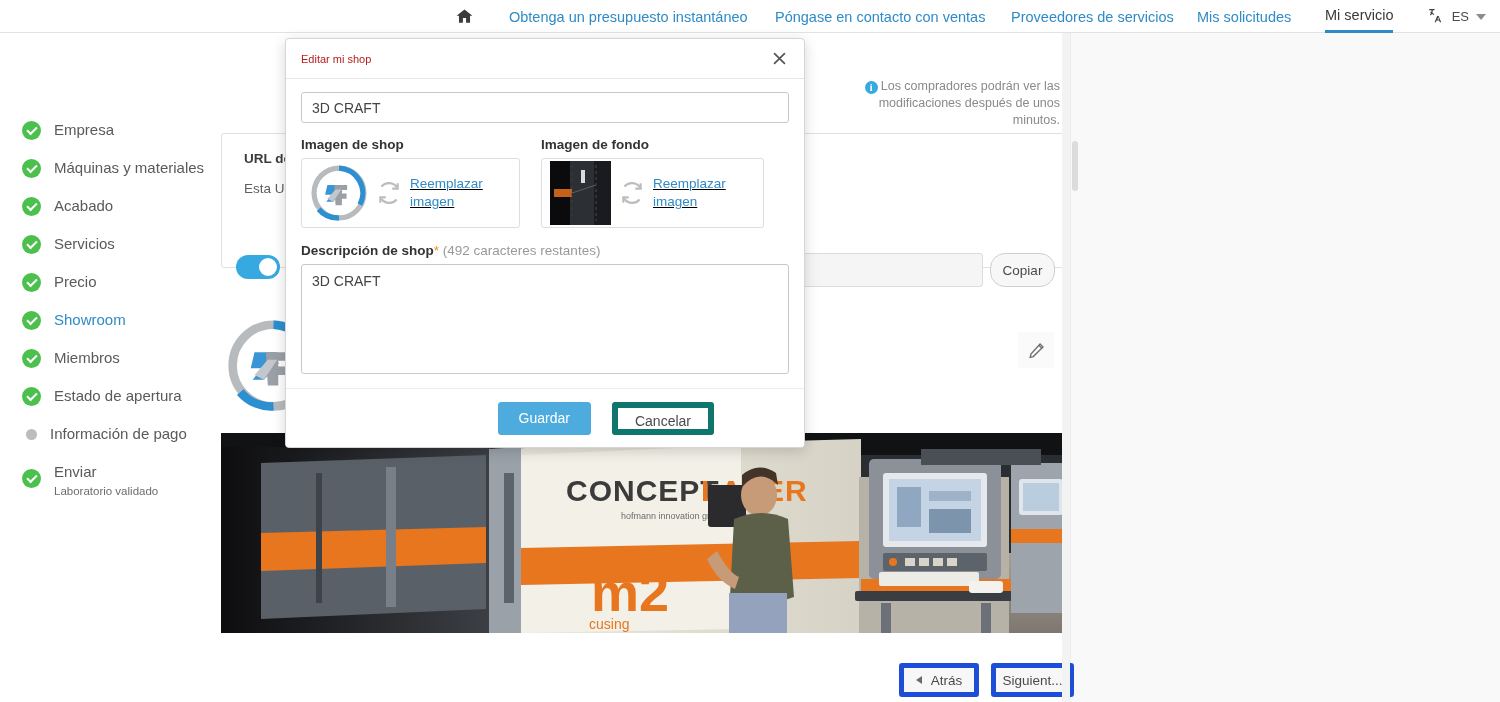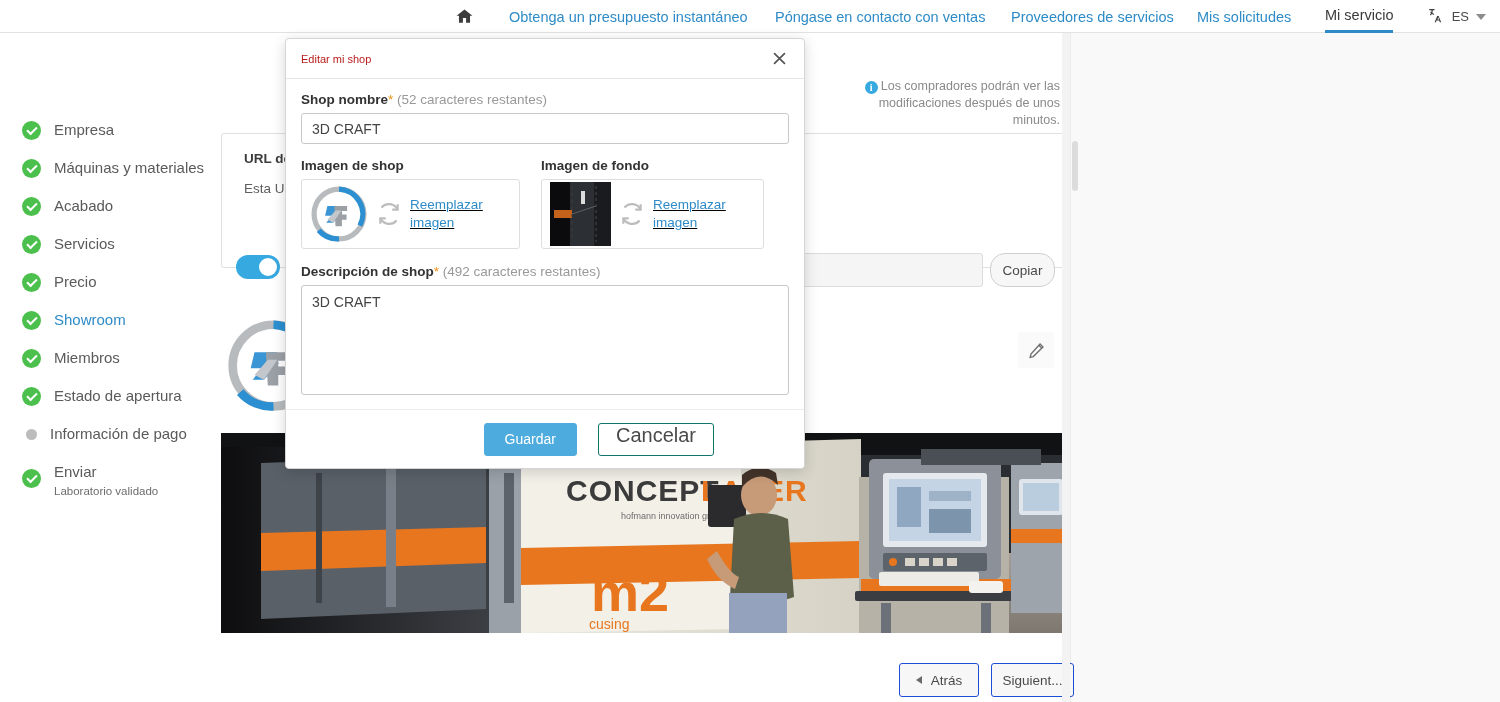--- a/index.html
+++ b/index.html
@@ -180,21 +180,21 @@
     overflow: hidden;
     background: #1d1d20;
   }
   .photo-svg { display: block; width: 849px; height: 200px; }
 
   
   .bottom-btn {
     position: absolute;
     height: 34px;
     background: #f7f7f7;
-    border: 1px solid #1d4ed8; border-radius: 3px;
+    border: 5px solid #1d4ed8; border-radius: 3px;
     display: flex; align-items: center; justify-content: center;
     gap: 9px;
     font-size: 13.5px; color: #4a4a4a; cursor: pointer;
   }
   #btn-back { left: 899px; top: 630px; width: 80px; }
   #btn-next { left: 991px; top: 630px; width: 83px; }
   .chev-left {
     width: 0; height: 0;
     border-top: 4.5px solid transparent;
     border-bottom: 4.5px solid transparent;
@@ -296,23 +296,23 @@
   }
   .btn-save {
     height: 33px; padding: 0 20px;
     background: #4dacdd; border: 1px solid #4dacdd; border-radius: 3px;
     color: #fff; font-size: 14px; cursor: pointer;
     display: flex; align-items: center; justify-content: center;
     font-family: "Liberation Sans", sans-serif;
   }
   .btn-cancel {
     height: 33px; padding: 0 17px;
-    background: #fff; border: 1px solid #0f766e; border-radius: 3px;
-    color: #4a4a4a; font-size: 20px; cursor: pointer;
-    display: flex; align-items: flex-start; justify-content: center;
+    background: #fff; border: 6px solid #0f766e; border-radius: 3px;
+    color: #4a4a4a; font-size: 14px; cursor: pointer;
+    display: flex; align-items: flex-end; justify-content: center;
     font-family: "Liberation Sans", sans-serif;
   }
 </style>
 </head>
 <body>
 
 <div class="topnav">
   <div class="nav-home">
     <svg width="19" height="19" viewBox="0 0 24 24" fill="#3c3c3c">
       <path d="M12 3 L22 11 h-3 v9 h-5 v-6 h-4 v6 H5 v-9 H2 Z"></path>
@@ -551,24 +551,20 @@
     <span class="modal-close">
       <svg width="17" height="17" viewBox="0 0 24 24" stroke="#555" stroke-width="2.4" stroke-linecap="round">
         <path d="M5 5 L19 19 M19 5 L5 19"></path>
       </svg>
     </span>
   </div>
 
   <div class="modal-body">
 
     
-    <div class="field-label">
-      <b>Shop nombre</b><span class="req-star">*</span>
-      <span class="hint">(52 caracteres restantes)</span>
-    </div>
     <input class="text-input" type="text" value="3D CRAFT" style="">
 
     
     <div class="img-row">
 
       <div class="img-col shop">
         <div class="img-col-title">Imagen de shop</div>
         <div class="img-box">
           <span class="thumb-logo">
             <svg viewBox="0 0 100 100" width="58" height="58">

